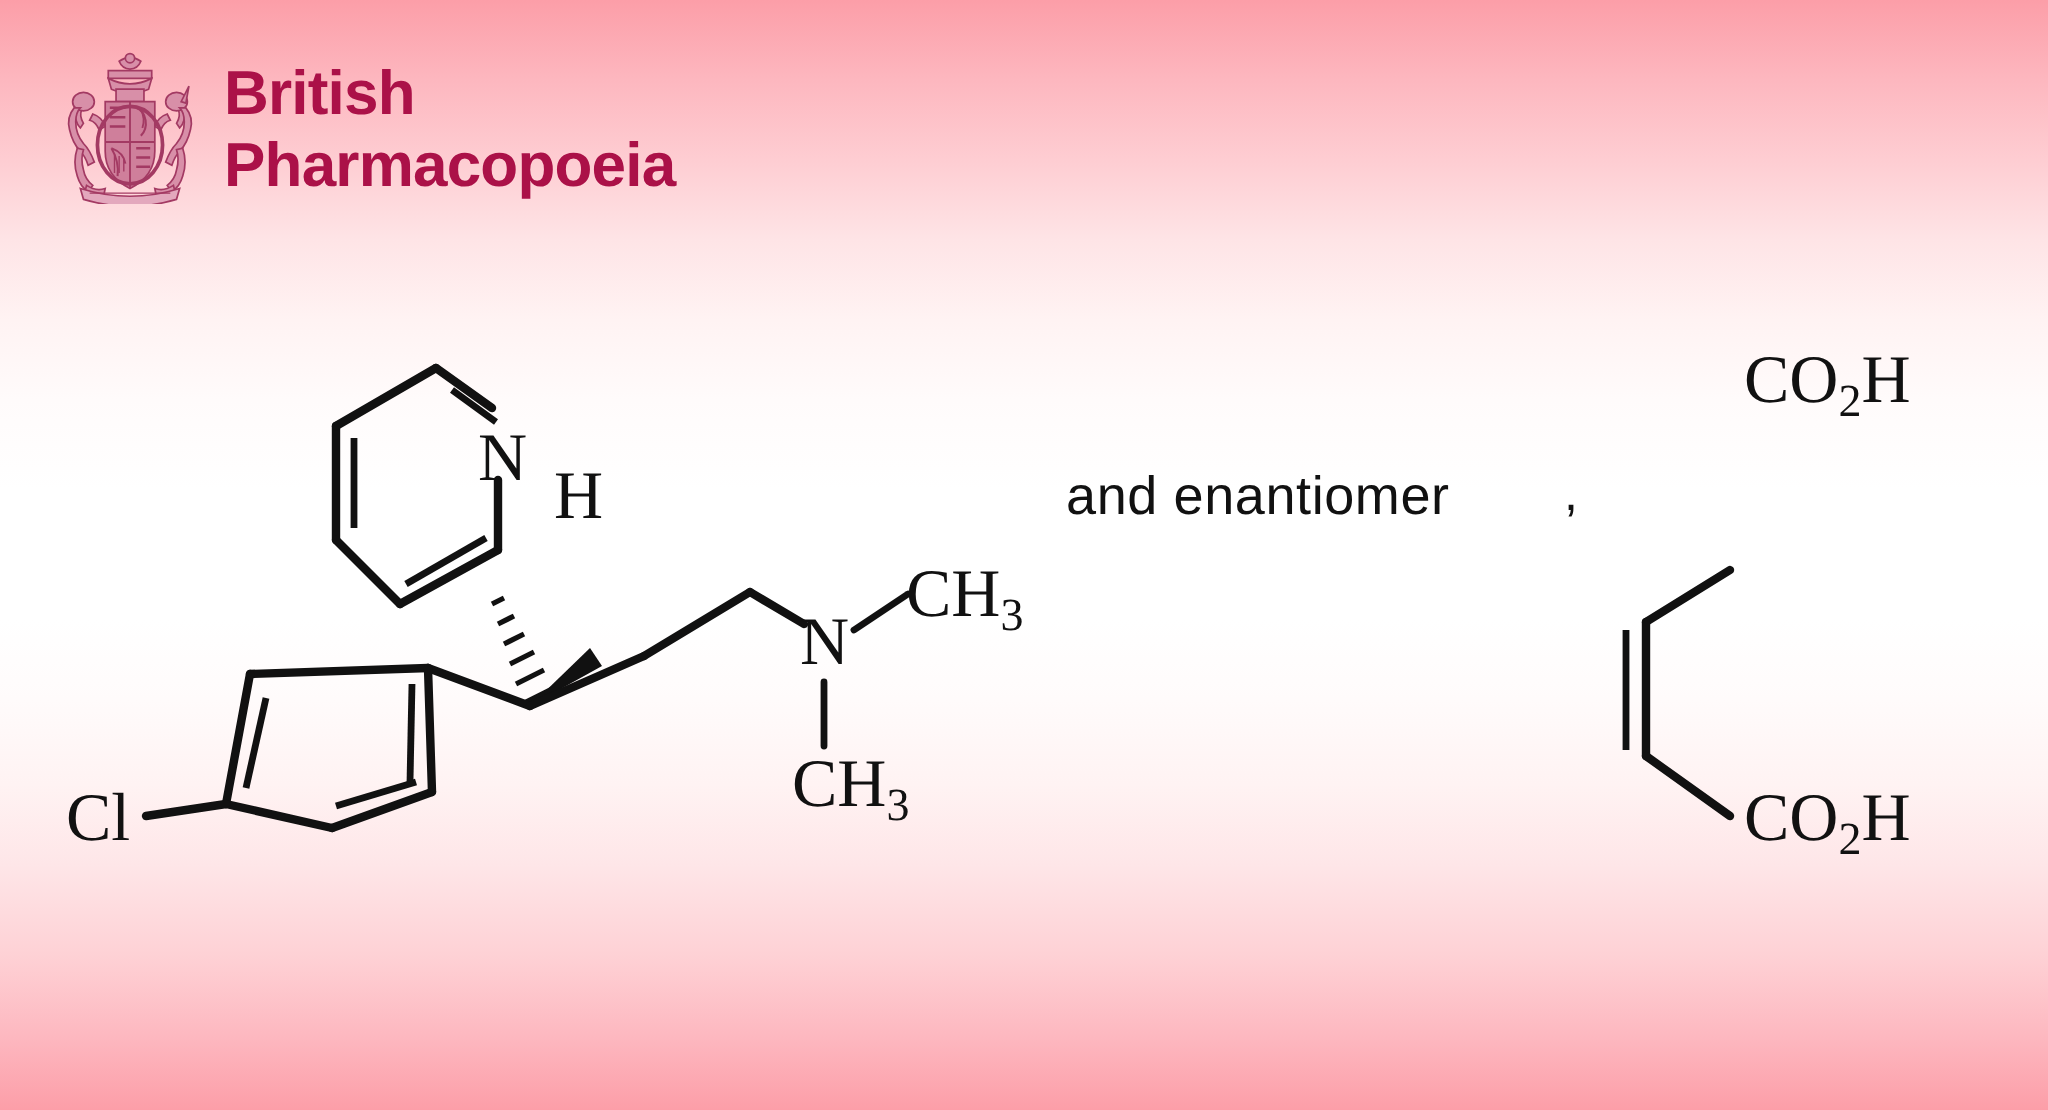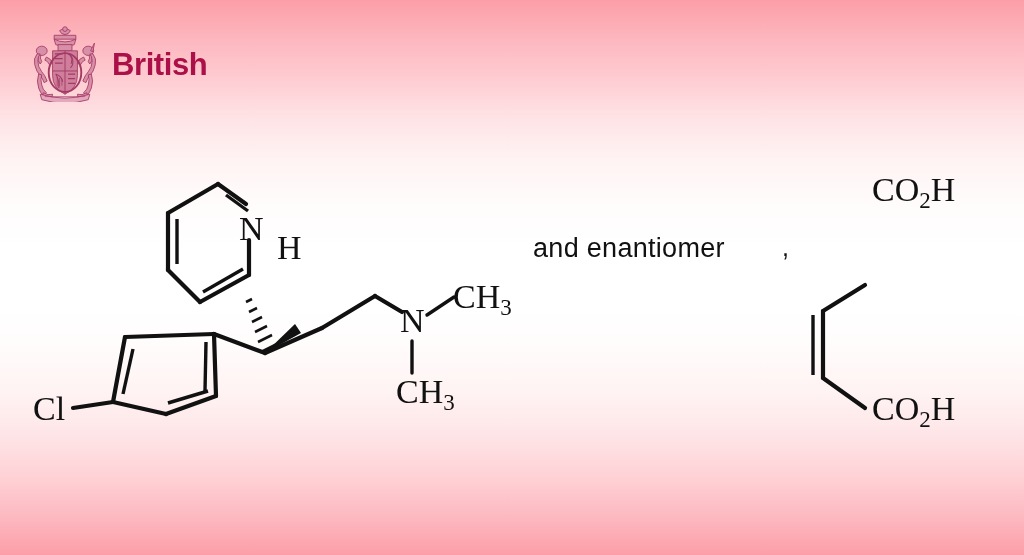--- a/index.html
+++ b/index.html
@@ -177,20 +177,21 @@
 
         <ellipse cx="50" cy="60" rx="21" ry="25" fill="none" stroke-width="2.4"></ellipse>
 
         <path d="M18 88 q32 10 64 0 l-2 7 q-30 9 -60 0 z" fill="#e3a8bd"></path>
         <path d="M24 91 h52" stroke-width="0.8"></path>
       </g>
     </svg>
 
     <div id="brand-text">
       <span class="brand-line">British</span>
+      <span class="brand-line second">Pharmacopoeia</span>
     </div>
   </div>
 
   <div id="molecule-canvas">
     <svg width="1024" height="340" viewBox="0 0 1024 340">
 
       <g>
         <path class="bond" d="M168,150 L168,93"></path>
         <path class="bond" d="M168,93 L218,64"></path>
         <path class="bond" d="M218,64 L246,84"></path>

